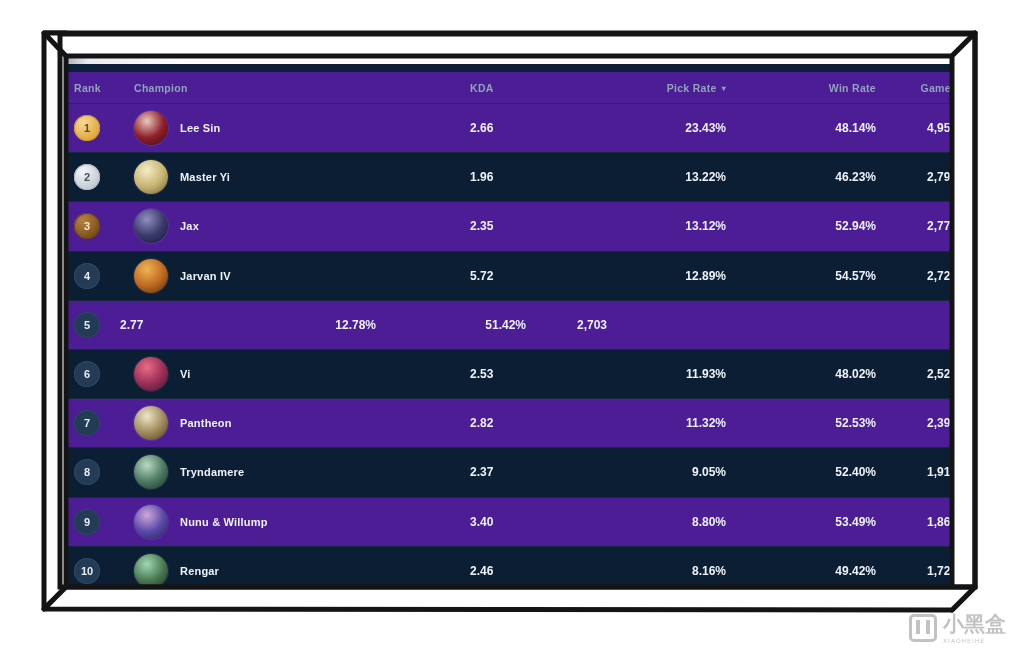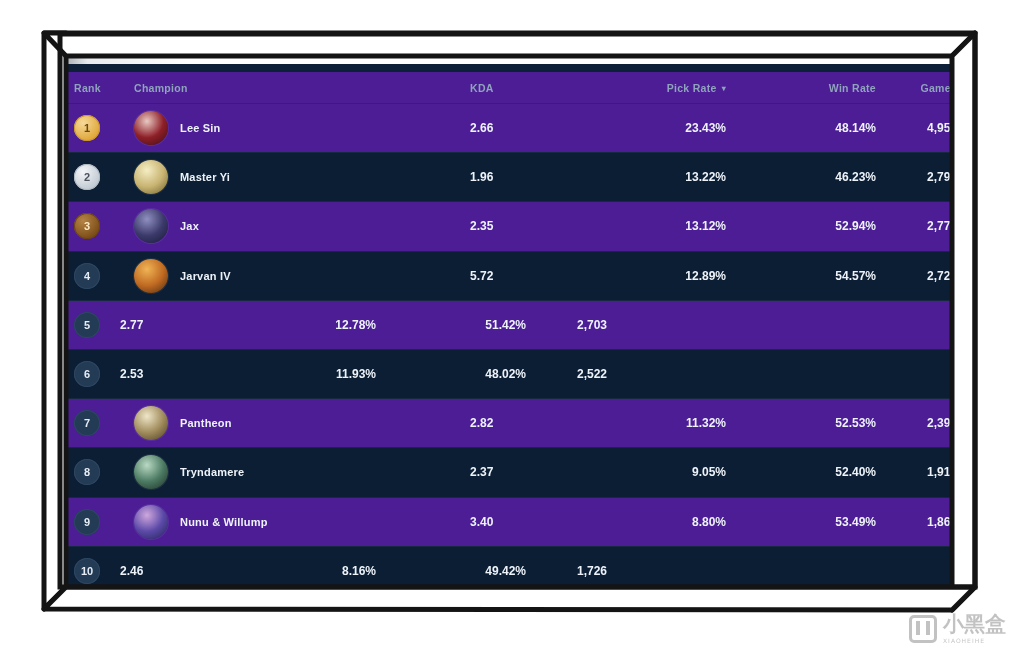--- a/index.html
+++ b/index.html
@@ -125,21 +125,21 @@
     font-size:12px;
     font-weight:bold;
     white-space:nowrap;
   }
 
   
   .watermark{
     position:absolute;
     right:14px; bottom:6px;
     z-index:80;
-    display:flex; align-items:center; gap:6px;
+    display:flex; align-items:flex-start; gap:6px;
     opacity:.30;
     pointer-events:none;
   }
   .wm-logo{
     width:28px; height:28px;
     border:3px solid #3a3a3a;
     border-radius:5px;
     position:relative;
   }
   .wm-logo:before{
@@ -243,20 +243,24 @@
             </div>
             <div class="num col-kda">2.77</div>
             <div class="num col-pick">12.78%</div>
             <div class="num col-win">51.42%</div>
             <div class="num col-games">2,703</div>
           </div>
           <div class="row">
             <div class="rank-cell">
               <div class="badge plain">6</div>
             </div>
+            <div class="champ-cell">
+              <div class="avatar" style="background: radial-gradient(circle at 38% 30%, rgb(232, 107, 134) 0%, rgb(156, 47, 87) 52%, rgb(58, 20, 48) 100%);"></div>
+              <div class="champ-name">Vi</div>
+            </div>
             <div class="num col-kda">2.53</div>
             <div class="num col-pick">11.93%</div>
             <div class="num col-win">48.02%</div>
             <div class="num col-games">2,522</div>
           </div>
           <div class="row">
             <div class="rank-cell">
               <div class="badge plain">7</div>
             </div>
             <div class="champ-cell">
@@ -290,20 +294,24 @@
               <div class="champ-name">Nunu &amp; Willump</div>
             </div>
             <div class="num col-kda">3.40</div>
             <div class="num col-pick">8.80%</div>
             <div class="num col-win">53.49%</div>
             <div class="num col-games">1,862</div>
           </div>
           <div class="row">
             <div class="rank-cell">
               <div class="badge plain">10</div>
+            </div>
+            <div class="champ-cell">
+              <div class="avatar" style="background: radial-gradient(circle at 38% 30%, rgb(159, 216, 180) 0%, rgb(74, 122, 82) 52%, rgb(28, 44, 34) 100%);"></div>
+              <div class="champ-name">Rengar</div>
             </div>
             <div class="num col-kda">2.46</div>
             <div class="num col-pick">8.16%</div>
             <div class="num col-win">49.42%</div>
             <div class="num col-games">1,726</div>
           </div>
         </div>
 
     </div>
   </div>

